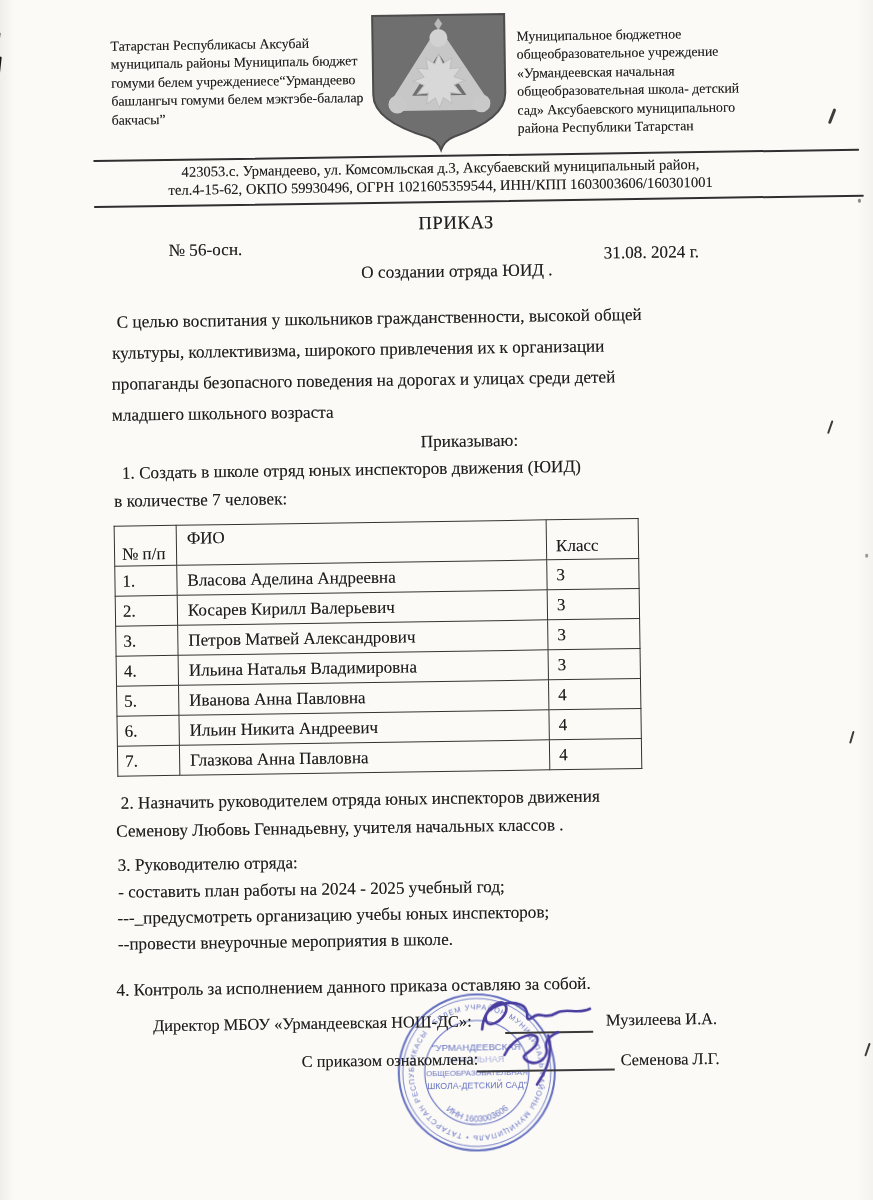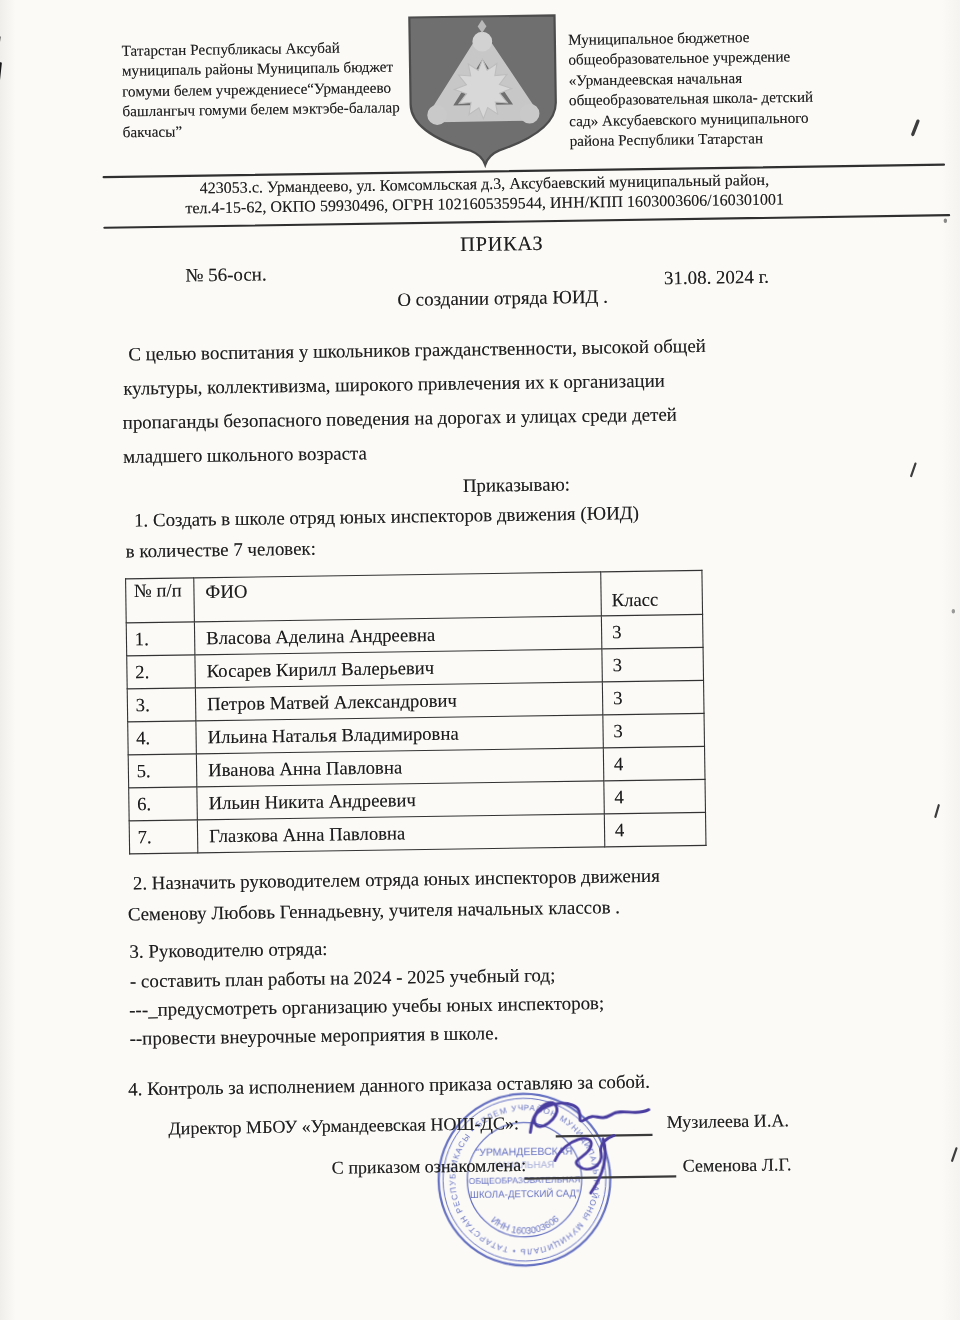--- a/index.html
+++ b/index.html
@@ -28,21 +28,21 @@
   }
   table.members th,table.members td{
     border:1.7px solid #333;font-weight:normal;text-align:left;
     overflow:hidden;
   }
   table.members thead tr{height:40px;}
   table.members tbody tr{height:30px;}
   .col-num{width:62px;}
   .col-fio{width:370px;}
   .col-class{width:92px;}
-  th.h-num{vertical-align:top;padding:1px 0 0 7px;}
+  th.h-num{vertical-align:top;padding:18px 0 0 7px;}
   th.h-fio{vertical-align:top;padding:3px 0 0 10px;}
   th.h-class{vertical-align:bottom;padding:0 0 3px 9px;}
   td.c-num{padding-left:7px;vertical-align:middle;}
   td.c-fio{padding-left:10px;vertical-align:middle;}
   td.c-class{padding-left:9px;vertical-align:middle;}
   .sig-label{font-size:16.4px;}
   .sig-name{font-size:16.4px;}
   .underscore{position:absolute;height:1.7px;background:#3a3a3a;}
   .stamp{opacity:.82;filter:blur(.3px);}
   .sig-ink{filter:blur(.2px);}

